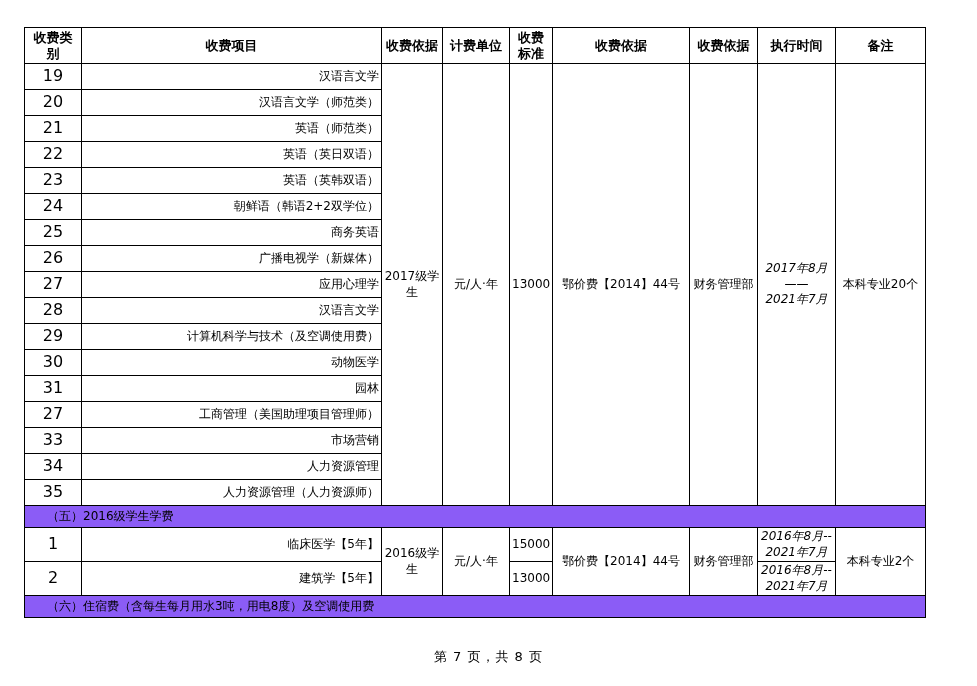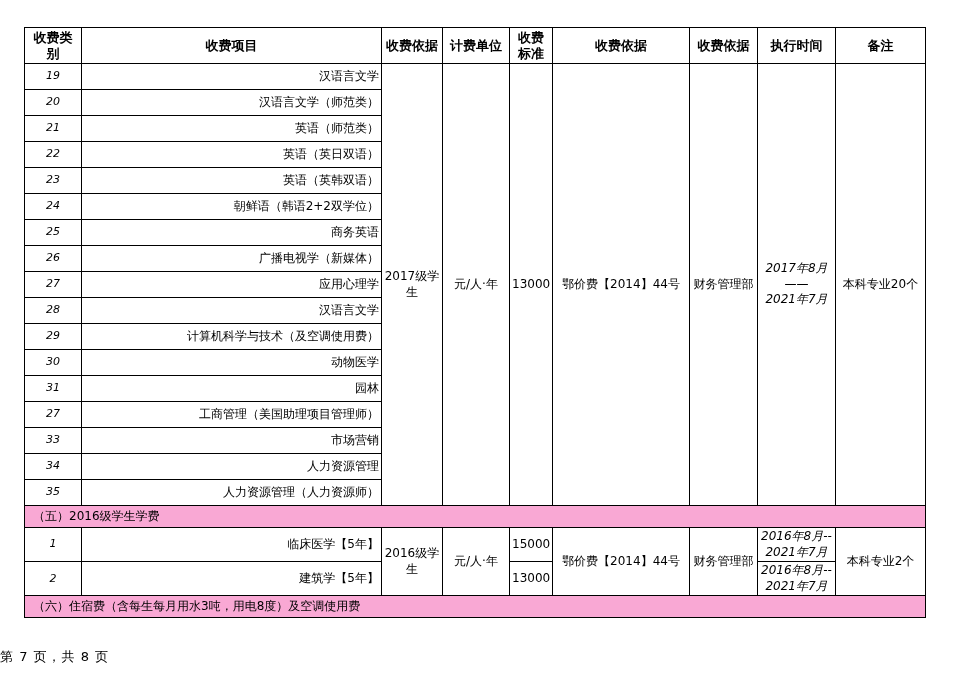--- a/index.html
+++ b/index.html
@@ -8,25 +8,25 @@
          font-family:"DejaVu Sans","Liberation Sans",sans-serif;color:#000;}
   table.fee{position:absolute;left:24px;top:27px;width:901px;
             border-collapse:collapse;table-layout:fixed;}
   th,td{border:1px solid #000;font-size:12px;text-align:center;
         vertical-align:middle;padding:1px 2px;line-height:1.3;overflow:hidden;}
   th{font-size:13px;font-weight:bold;white-space:pre-line;line-height:1.2;}
   thead tr{height:36px;}
   tr.data{height:26px;}
   tr.data2{height:27px;}
   tr.sec{height:22px;}
-  tr.sec td{background:#f9a8d4;text-align:left;padding-left:8px;}
-  td.num{font-size:11px;font-style:italic;}
+  tr.sec td{background:#8b5cf6;text-align:left;padding-left:22px;}
+  td.num{font-size:16px;}
   td.item{text-align:right;padding-left:5px;}
   td.pre{white-space:pre-line;font-style:italic;}
-  .footer{position:absolute;left:0;top:648px;width:977px;
+  .footer{position:absolute;left:0;top:648px;width:977px;text-align:center;
           font-size:13px;letter-spacing:1px;}
 </style>
 </head>
 <body>
 
 <div class="sheet">
   <table class="fee">
     <colgroup>
       <col style="width:57px">
         <col style="width:300px">

